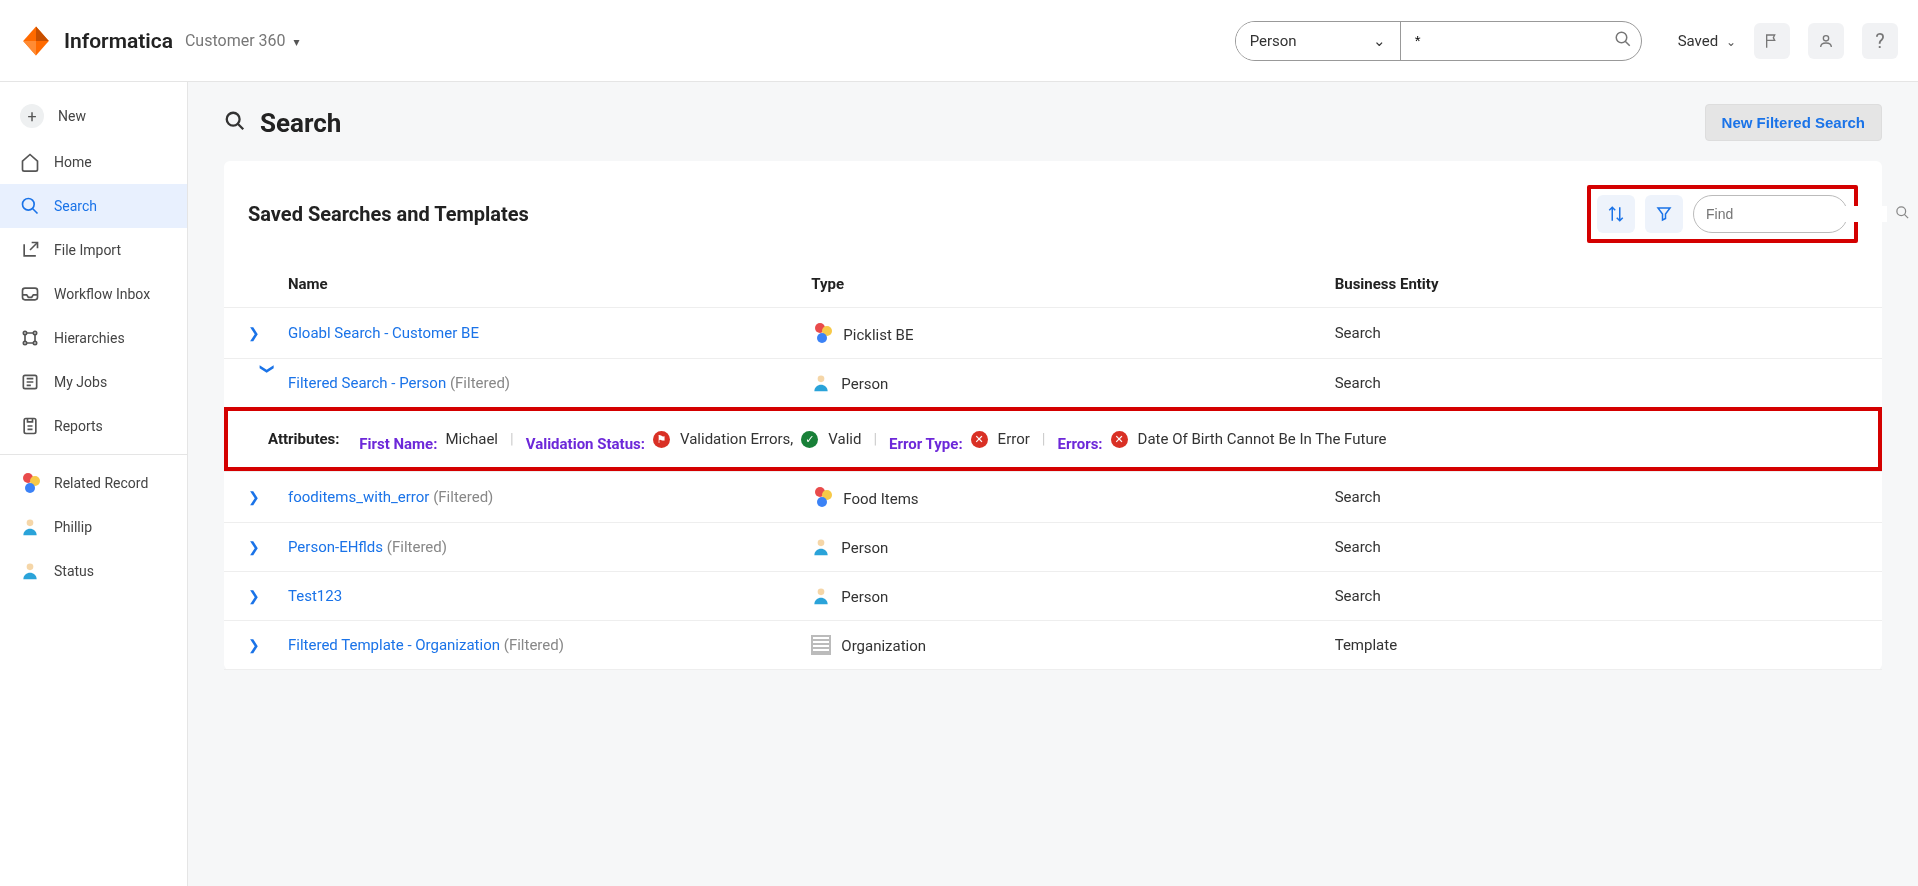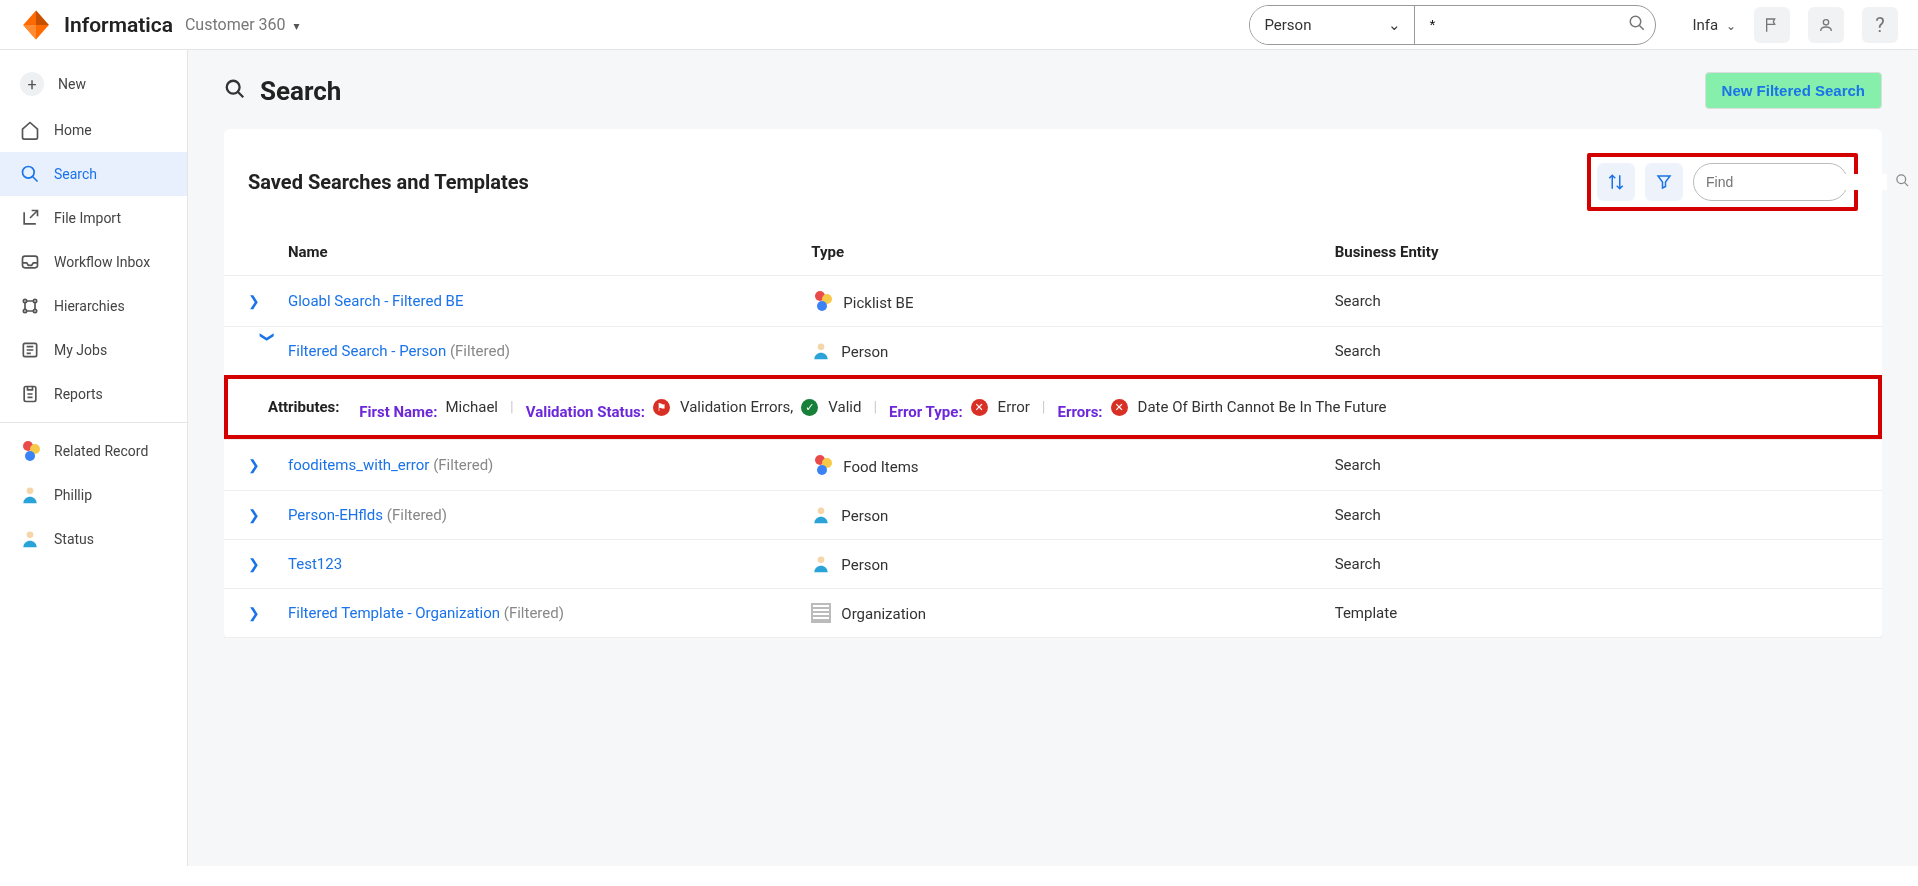--- a/index.html
+++ b/index.html
@@ -1,19 +1,19 @@
 <!DOCTYPE html>
 <html><head>
 <meta charset="utf-8">
 <style>
   * { box-sizing: border-box; margin: 0; padding: 0; }
   body { font-family: -apple-system, BlinkMacSystemFont, "Segoe UI", Roboto, Arial, sans-serif; font-size: 14px; color: #333; background: #fff; }
   
   
-  .topbar { height: 50px; border-bottom: 1px solid #e5e5e5; display: flex; align-items: center; padding: 0 20px; gap: 18px; }
+  .topbar { height: 82px; border-bottom: 1px solid #e5e5e5; display: flex; align-items: center; padding: 0 20px; gap: 18px; }
   .logo-block { display: flex; align-items: center; gap: 12px; }
   .logo-svg { width: 32px; height: 32px; }
   .brand-name { font-size: 21px; font-weight: 600; color: #222; }
   .app-name { font-size: 16px; color: #777; }
   .chevron-down { margin-left: 4px; font-size: 12px; color: #555; }
   .topbar-spacer { flex: 1; }
   .search-combo { display: flex; border: 1px solid #999; border-radius: 20px; overflow: hidden; height: 40px; }
   .entity-select { width: 165px; border: none; border-right: 1px solid #999; padding: 0 14px; display: flex; align-items: center; justify-content: space-between; font-size: 15px; color: #333; background: #fff; }
   .search-field-wrap { display: flex; align-items: center; width: 240px; padding: 0 14px; }
   .search-field { border: none; outline: none; flex: 1; font-size: 15px; }
@@ -34,21 +34,21 @@
   .dot { position: absolute; width: 10px; height: 10px; border-radius: 50%; }
   .dot.r{ background:#e94b4b; top:0; left:3px;}
   .dot.y{ background:#f7c948; top:3px; right:0;}
   .dot.b{ background:#3b82f6; bottom:0; left:5px;}
   
   
   .main { flex: 1; background: #f6f7f8; padding: 22px 36px; overflow:auto;}
   .page-head { display: flex; align-items: center; justify-content: space-between; margin-bottom: 20px; }
   .page-title-wrap { display: flex; align-items: center; gap: 14px; }
   .page-title { font-size: 26px; font-weight: 700; color: #222; }
-  .btn-outline { background:#86efac; border:1px solid #ddd; border-radius:4px; padding:9px 16px; font-size:15px; color:#1a73e8; font-weight:600; cursor:pointer;}
+  .btn-outline { background:#e5e5e5; border:1px solid #ddd; border-radius:4px; padding:9px 16px; font-size:15px; color:#1a73e8; font-weight:600; cursor:pointer;}
   
   .panel { background:#fff; border-radius:6px; padding: 24px 0 0 0; }
   .panel-head { display:flex; align-items:center; justify-content:space-between; padding: 0 24px 18px 24px; }
   .panel-title { font-size:20px; font-weight:700; color:#222; }
   .panel-tools { display:flex; align-items:flex-end; gap:10px; border:4px solid #d40000; padding:6px; border-radius:2px;}
   .toolbtn { width:38px; height:38px; border-radius:6px; background:#eef3fb; color:#1a73e8; display:flex; align-items:center; justify-content:center; font-size:18px; cursor:pointer;}
   .find-wrap { border:1px solid #bbb; border-radius:20px; height:38px; width:155px; display:flex; align-items:center; padding:0 12px; gap:8px; background:#fff;}
   .find-input { border:none; outline:none; flex:1; font-size:14px; color:#666;}
   
   
@@ -100,21 +100,21 @@
       <span style="color:#777;">
         <svg width="18" height="18" viewBox="0 0 24 24" fill="none" stroke="currentColor" stroke-width="2">
             <circle cx="10" cy="10" r="7"></circle>
             <line x1="21" y1="21" x2="15" y2="15"></line>
           </svg>
       </span>
     </div>
   </div>
   <div class="user-menu">
     <span class="user-label">
-      <span>Infa</span>
+      <span>Saved</span>
       <span class="chevron-down">⌄</span>
     </span>
     <div class="iconbtn">
       <svg width="16" height="16" viewBox="0 0 24 24" fill="none" stroke="#777" stroke-width="2">
           <path d="M4 22V3h12l-2 4 2 4H4"></path>
         </svg>
     </div>
     <div class="iconbtn">
       <svg width="16" height="16" viewBox="0 0 24 24" fill="none" stroke="#777" stroke-width="2">
           <circle cx="12" cy="8" r="4"></circle>
@@ -268,21 +268,21 @@
       <div class="tbl">
         <div class="tbl-head">
           <div></div>
           <div>Name</div>
           <div>Type</div>
           <div>Business Entity</div>
         </div>
 
         <div class="tbl-row">
           <div class="expand">❯</div>
-          <div><span class="name-link">Gloabl Search - Filtered BE</span> <span class="filtered-tag"></span></div>
+          <div><span class="name-link">Gloabl Search - Customer BE</span> <span class="filtered-tag"></span></div>
           <div class="be-cell">
               <div class="be-icon">
                 <div class="multi-dot">
                   <span class="dot r"></span>
                   <span class="dot y"></span>
                   <span class="dot b"></span>
                 </div>
               </div>
               <span>Picklist BE</span>
             </div>

